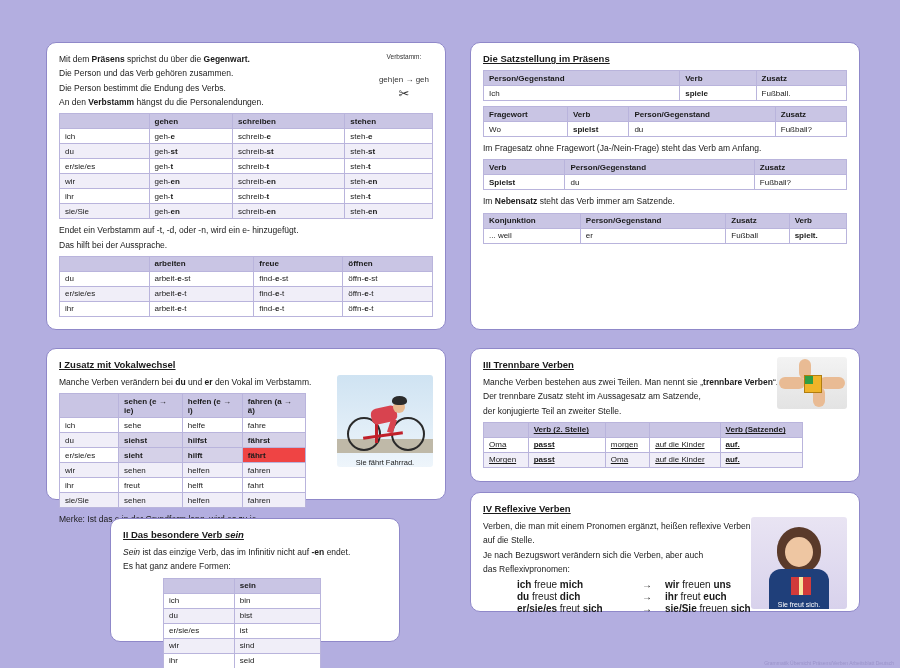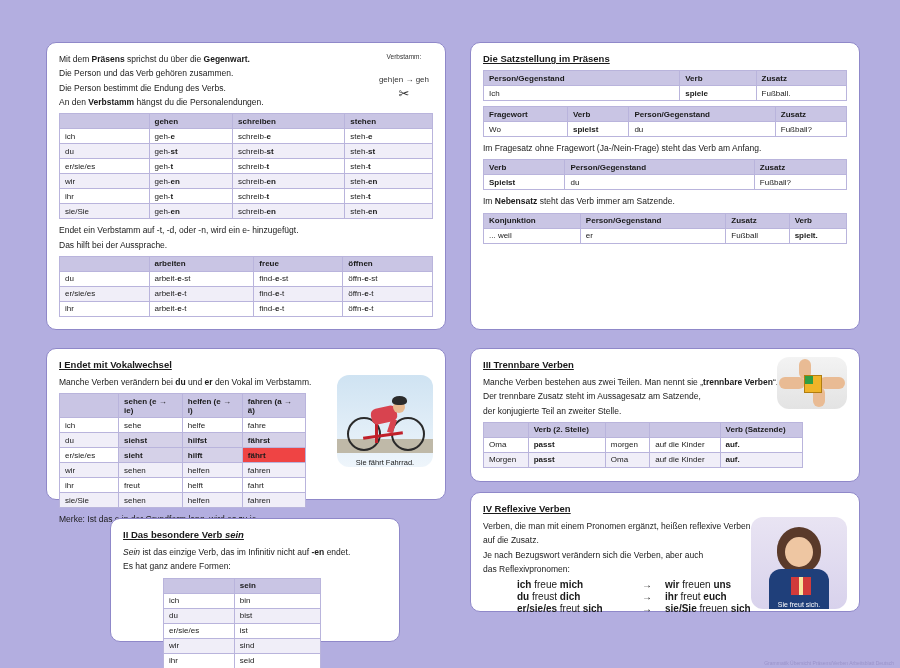--- a/index.html
+++ b/index.html
@@ -38,21 +38,21 @@
 
   .scissors{position:absolute;right:16px;top:10px;text-align:center;font-size:7px;line-height:1.3;color:#333;}
   .scissors .vs{font-size:6.5px;}
   .scissors .word{font-size:8px;margin-top:14px;}
   .scissors .glyph{font-size:13px;line-height:1;margin-top:1px;}
 
   .note{font-size:8.5px;margin-top:4px;}
   .merke{font-size:8.5px;margin-top:5px;}
 
   
-  .illu{position:absolute;border-radius:12px;overflow:hidden;}
+  .illu{position:absolute;border-radius:3px;overflow:hidden;}
   #bike{right:12px;top:26px;width:96px;height:92px;}
   #bike .cap{position:absolute;bottom:0;left:0;right:0;text-align:center;font-size:7.5px;}
   #hands{right:12px;top:8px;width:70px;height:52px;}
   #girl{right:12px;top:24px;width:96px;height:92px;}
   #girl .cap{position:absolute;bottom:1px;left:0;right:0;text-align:center;font-size:7px;color:#fff;}
 
   .sky{position:absolute;inset:0;background:linear-gradient(#cfe3f2,#eef5fb);}
   .road{position:absolute;left:0;right:0;bottom:14px;height:14px;background:#bfb9a8;}
   .wheel{position:absolute;border:2px solid #2a2a2a;border-radius:50%;background:transparent;}
   .frame{position:absolute;background:#c0202a;}
@@ -253,21 +253,21 @@
       <td>... weil</td>
       <td>er</td>
       <td>Fußball</td>
       <td><b>spielt.</b></td>
     </tr>
       </tbody>
   </table>
 </div>
 
 <div class="card" id="card-vokalwechsel">
-  <div class="hdr">I Endet mit Vokalwechsel</div>
+  <div class="hdr">I Zusatz mit Vokalwechsel</div>
   <p>Manche Verben verändern bei <b>du</b> und <b>er</b> den Vokal im Verbstamm.</p>
 
   <table style="width:66%;">
     <thead>
         <tr class="head">
       <td style="width:24%"></td>
       <td>sehen (e → ie)</td>
       <td>helfen (e → i)</td>
       <td>fahren (a → ä)</td>
     </tr>
@@ -366,21 +366,21 @@
     </tbody>
   </table>
 </div>
 
 <div class="card" id="card-trennbar">
   <div class="hdr">III Trennbare Verben</div>
   <p>Manche Verben bestehen aus zwei Teilen. Man nennt sie „<b>trennbare Verben</b>“.</p>
   <p>Der trennbare Zusatz steht im Aussagesatz am Satzende,</p>
   <p>der konjugierte Teil an zweiter Stelle.</p>
 
-  <table style="width:88%;">
+  <table style="width:88%;text-decoration:underline;">
     <thead>
         <tr class="head">
       <td style="width:14%"></td>
       <td>Verb (2. Stelle)</td>
       <td></td>
       <td></td>
       <td>Verb (Satzende)</td>
     </tr>
       </thead>
     <tbody class="nostripe">
@@ -407,21 +407,21 @@
     <div class="hand" style="right:2px;top:20px;width:26px;height:12px;"></div>
     <div class="hand" style="left:22px;top:2px;width:12px;height:20px;"></div>
     <div class="hand" style="right:22px;bottom:2px;width:12px;height:20px;"></div>
     <div class="cube"></div>
   </div>
 </div>
 
 <div class="card" id="card-reflexiv">
   <div class="hdr">IV Reflexive Verben</div>
   <p>Verben, die man mit einem Pronomen ergänzt, heißen reflexive Verben.</p>
-  <p>auf die Zusatz.</p>
+  <p>auf die Stelle.</p>
   <p>Je nach Bezugswort verändern sich die Verben, aber auch</p>
   <p>das Reflexivpronomen:</p>
 
   <div class="refl-grid" style="width:260px;margin-left:34px;">
     <div><b>ich</b> freue <b>mich</b></div>
     <div class="ar">→</div>
     <div><b>wir</b> freuen <b>uns</b></div>
 
     <div><b>du</b> freust <b>dich</b></div>
     <div class="ar">→</div>

